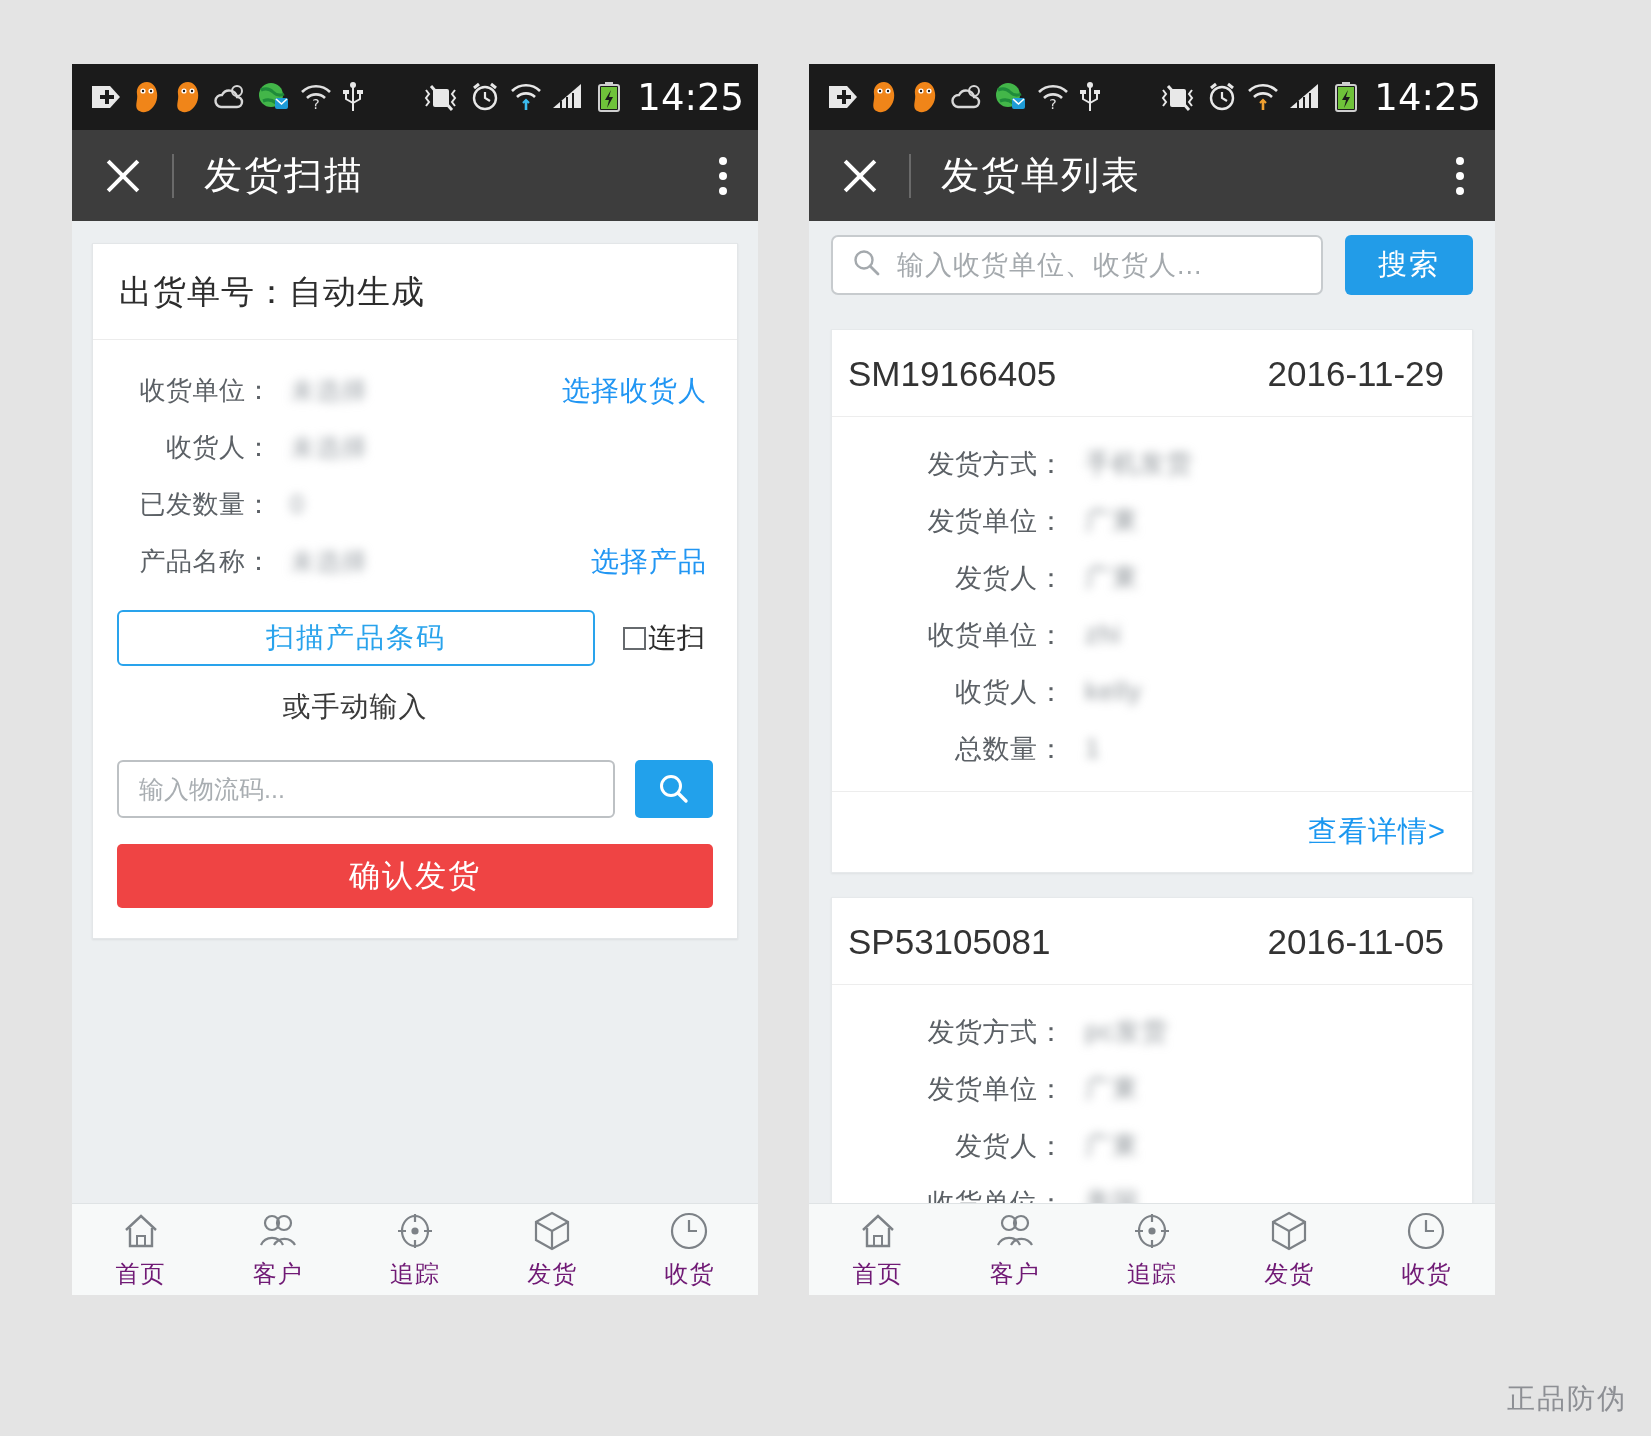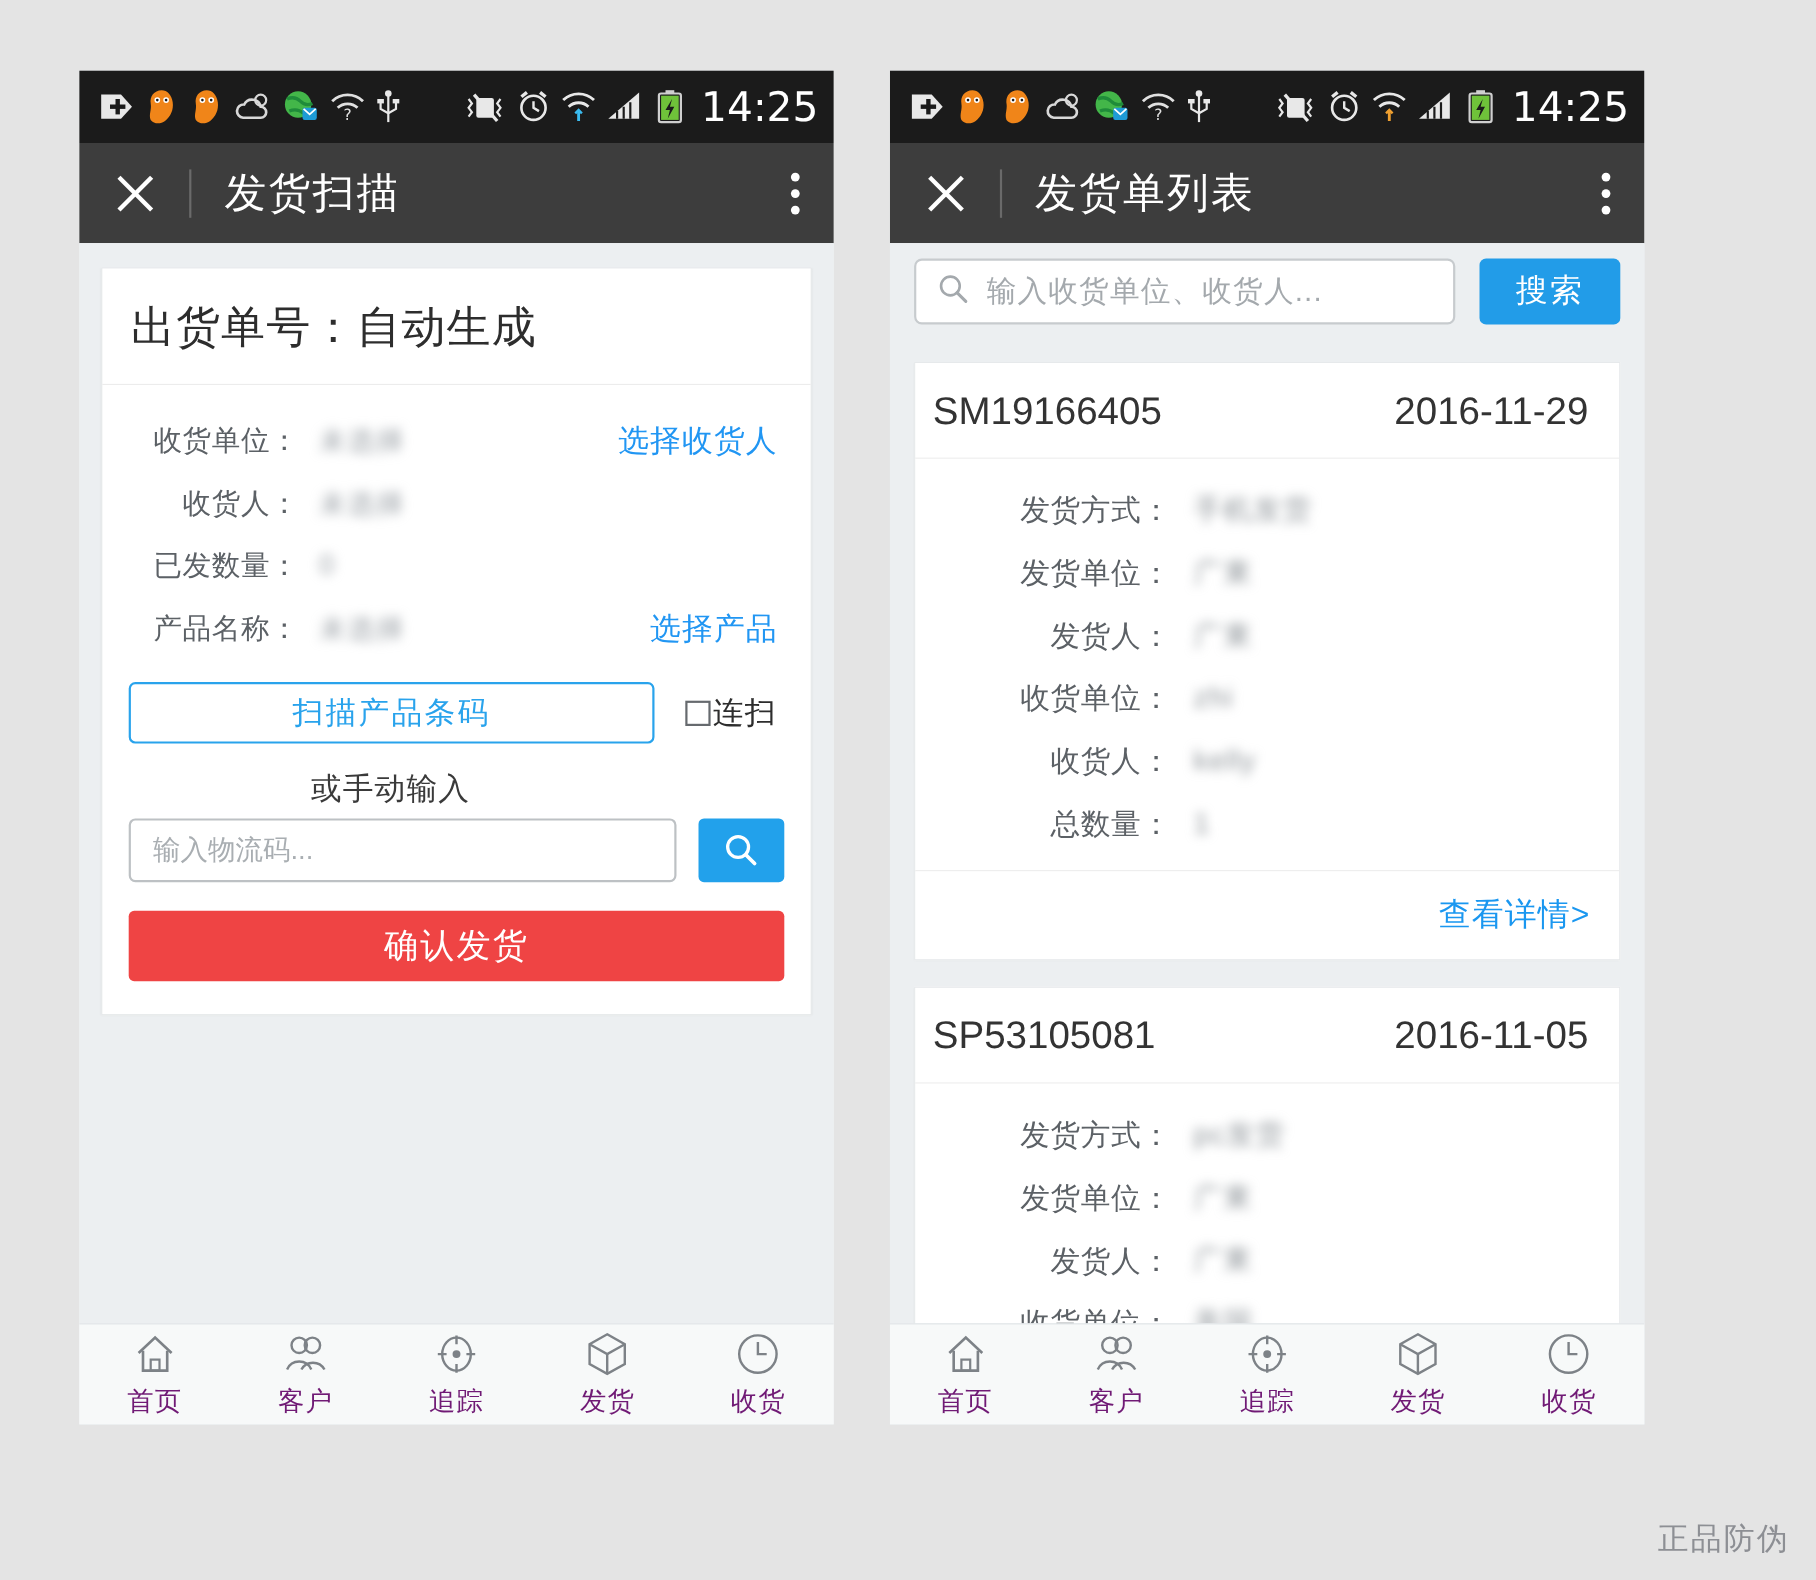--- a/index.html
+++ b/index.html
@@ -114,21 +114,21 @@
     position: absolute;
     left: 20px; right: 20px;
     top: 22px;
     background: #ffffff;
     border: 1px solid #e3e6e8;
     box-shadow: 0 1px 2px rgba(0,0,0,0.07);
   }
   .card-head {
     padding: 26px 0 24px 26px;
     border-bottom: 1px solid #ececec;
-    font-size: 40px;
+    font-size: 33px;
     color: #2d2d2d;
     letter-spacing: 1px;
   }
   .card-body { padding: 22px 24px 30px 24px; }
 
   .frow {
     display: flex;
     align-items: center;
     height: 57px;
   }
@@ -201,21 +201,21 @@
     font-size: 28px;
     color: #3a3a3a;
     margin-top: 22px;
     letter-spacing: 1px;
     padding-right: 120px;
   }
 
   .inputrow {
     display: flex;
     align-items: center;
-    margin-top: 8px;
+    margin-top: 34px;
     gap: 20px;
   }
   .logi-input {
     flex: 1 1 auto;
     height: 58px;
     border: 2px solid #bdc1c4;
     border-radius: 6px;
     background: #ffffff;
     font-size: 25px;
     color: #a9aeb2;

